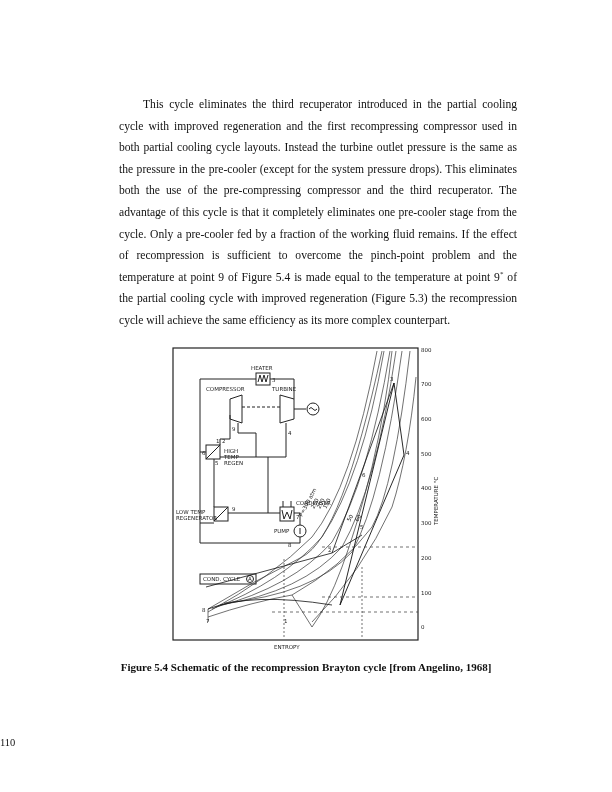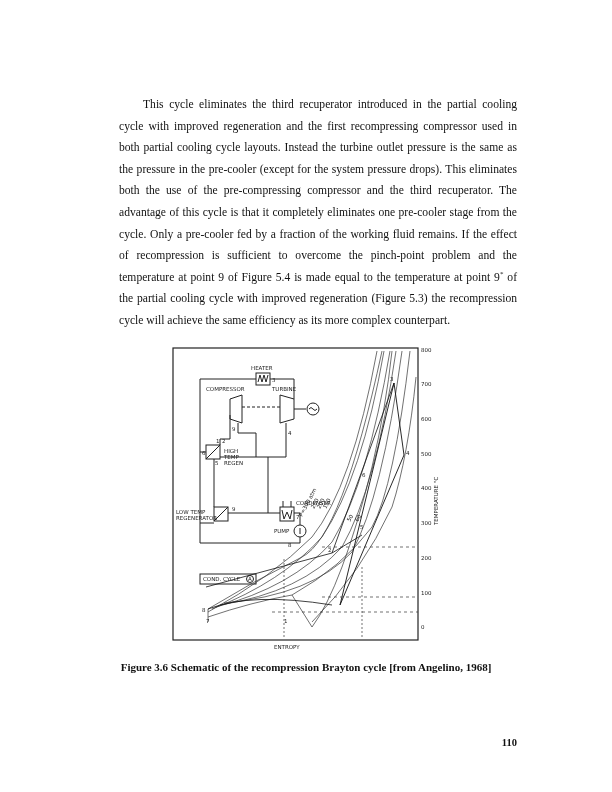--- a/index.html
+++ b/index.html
@@ -9,21 +9,21 @@
     font-size: 11.6px; line-height: 21.6px; text-align: justify;
     text-indent: 24px; margin: 12px;
   }
   .para sup { font-size: 7px; line-height: 0; }
   .figure { position: absolute; left: 172px; top: 347px; width: 270px; height: 305px; }
   .figure svg { display: block; }
   .caption {
     position: absolute; left: 0; width: 612px; top: 661px; text-align: center;
     font-weight: bold; font-size: 11px; margin: 0;
   }
-  .pagenum { position: absolute; left: 0; width: 517px; top: 737px; text-align: right; font-size: 10.5px; font-weight: bold; }
+  .pagenum { position: absolute; left: 0; width: 517px; top: 737px; text-align: left; font-size: 10.5px; }
   .lbl { font-family: "DejaVu Sans", sans-serif; font-size: 5.5px; fill: #222; }
   .tick { font-family: "DejaVu Sans", sans-serif; font-size: 5.5px; fill: #222; }
 </style>
 </head>
 <body>
 
 <p class="para"><span>This cycle eliminates the third recuperator introduced in the partial cooling cycle with improved regeneration and the first recompressing compressor used in both partial cooling cycle layouts.  Instead the turbine outlet pressure is the same as the pressure in the pre-cooler (except for the system pressure drops).  This eliminates both the use of the pre-compressing compressor and the third recuperator.  The advantage of this cycle is that it completely eliminates one pre-cooler stage from the cycle.  Only a pre-cooler fed by a fraction of the working fluid remains.  If the effect of recompression is sufficient to overcome the pinch-point problem and the temperature at point 9 of Figure 5.4 is made equal to the temperature at point 9</span><sup>*</sup><span> of the partial cooling cycle with improved regeneration (Figure 5.3) the recompression cycle will achieve the same efficiency as its more complex counterpart.</span></p>
 
 <div class="figure">
   <svg width="270" height="305" viewBox="0 0 270 305" xmlns="http://www.w3.org/2000/svg">
@@ -163,15 +163,15 @@
       <text class="tick" x="249" y="178">300</text>
       <text class="tick" x="249" y="213">200</text>
       <text class="tick" x="249" y="248">100</text>
       <text class="tick" x="249" y="282">0</text>
     </g>
     <text class="tick" transform="translate(266,178) rotate(-90)">TEMPERATURE °C</text>
     <text class="tick" x="102" y="302">ENTROPY</text>
   </svg>
 </div>
 
-<p class="caption">Figure 3.6 Schematic of the recompression Brayton cycle [from Angelino, 1968]</p>
+<p class="caption">Figure 5.4 Schematic of the recompression Brayton cycle [from Angelino, 1968]</p>
 
 <div class="pagenum">110</div>
 
 </body></html>

